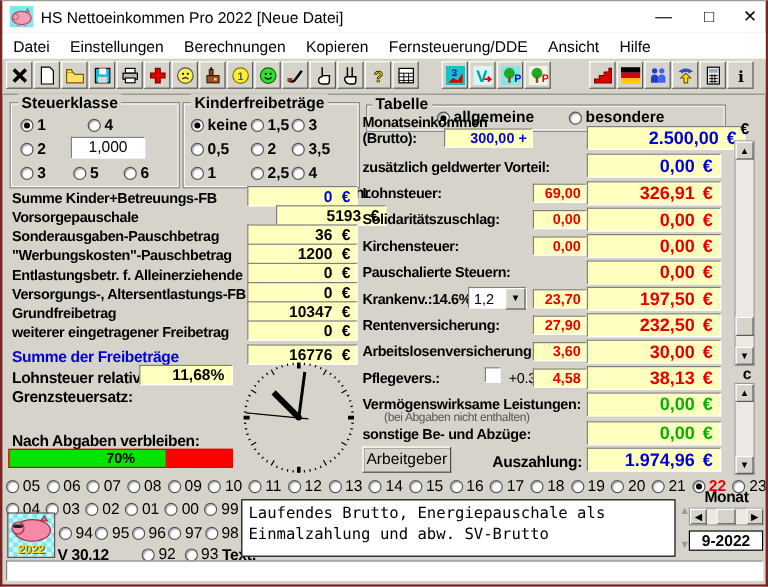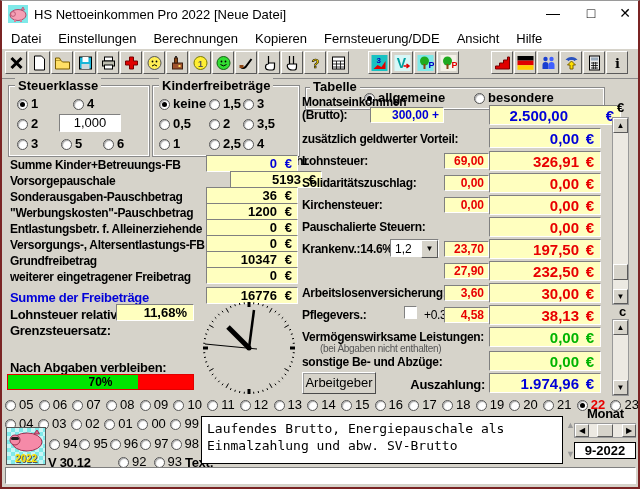--- a/index.html
+++ b/index.html
@@ -397,21 +397,21 @@
 
   <div class="fieldset" style="left:303px;top:86px;width:298px;height:21px;">
     <span class="legend" style="top:-9px;left:4px;">Tabelle</span>
     <span class="fs-item" style="left:58px;top:2px;"><span class="rb on"></span><span>allgemeine</span></span>
     <span class="fs-item" style="left:168px;top:2px;"><span class="rb"></span><span>besondere</span></span>
   </div>
 
   <span class="lbl" style="left:300px;top:94px;">Monatseinkommen</span>
   <span class="lbl" style="left:300px;top:107px;">(Brutto):</span>
   <div class="yfield smallfield c-blue" style="left:368px;top:106px;width:74px;">300,00 +</div>
-  <div class="yfield bigfield c-blue" style="left:487px;top:104px;width:132px;gap:31px;">
+  <div class="yfield bigfield c-blue" style="left:487px;top:104px;width:132px;">
       <span class="num">2.500,00</span>
       <span class="unit">€</span>
     </div>
 
   <span class="lbl" style="left:300px;top:131px;">zusätzlich geldwerter Vorteil:</span>
   <div class="yfield bigfield c-blue" style="left:487px;top:127px;width:112px;">
       <span class="num">0,00</span>
       <span class="unit">€</span>
     </div>
 
@@ -446,20 +446,21 @@
   <div class="whitefield" style="left:388px;top:238px;width:49px;height:18px;">
     <span style="position:absolute;left:4px;top:2px;font-size:12px;">1,2</span>
     <span style="position:absolute;right:0;top:0;width:15px;height:16px;background:#d6d3ca;border:1px solid;border-color:#fff #5a5a5a #5a5a5a #fff;font-size:8px;text-align:center;line-height:15px;">▼</span>
   </div>
   <div class="yfield smallfield" style="left:442px;top:240px;width:45px;">23,70</div>
   <div class="yfield bigfield c-red" style="left:487px;top:238px;width:112px;">
       <span class="num">197,50</span>
       <span class="unit">€</span>
     </div>
 
+  <span class="lbl" style="left:300px;top:263px;">Rentenversicherung:</span>
   <div class="yfield smallfield" style="left:442px;top:262px;width:45px;">27,90</div>
   <div class="yfield bigfield c-red" style="left:487px;top:260px;width:112px;">
       <span class="num">232,50</span>
       <span class="unit">€</span>
     </div>
 
   <span class="lbl" style="left:300px;top:285px;">Arbeitslosenversicherung:</span>
   <div class="yfield smallfield" style="left:442px;top:284px;width:45px;">3,60</div>
   <div class="yfield bigfield c-red" style="left:487px;top:282px;width:112px;">
       <span class="num">30,00</span>

